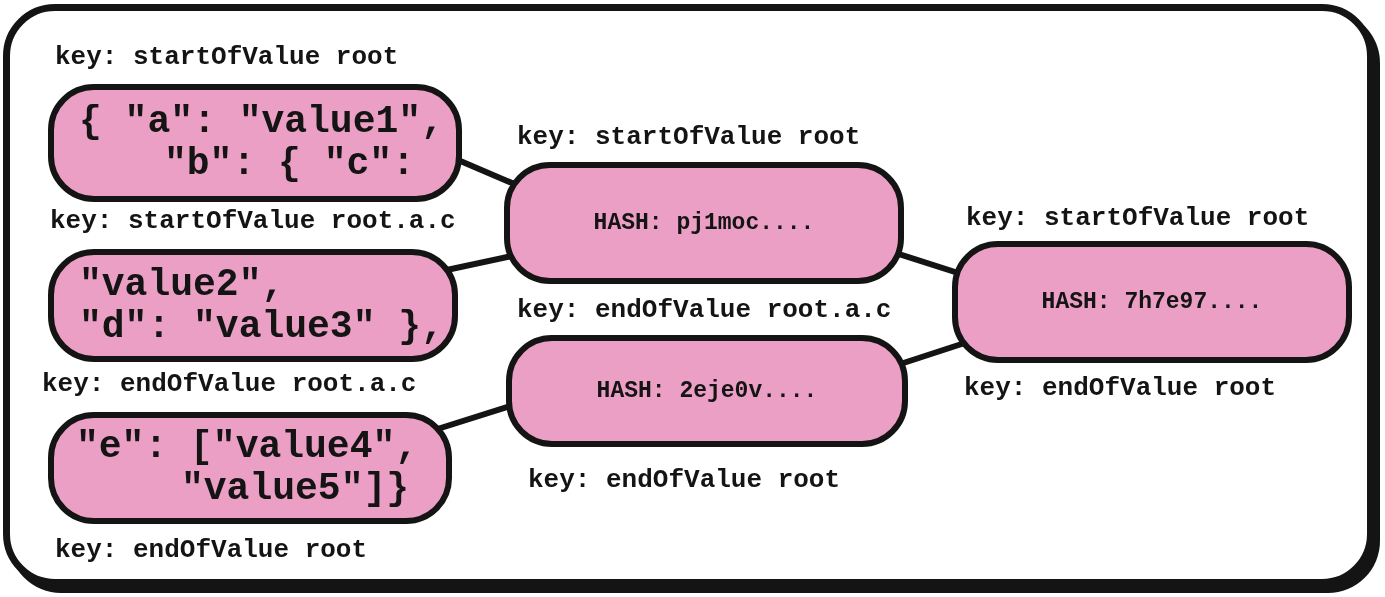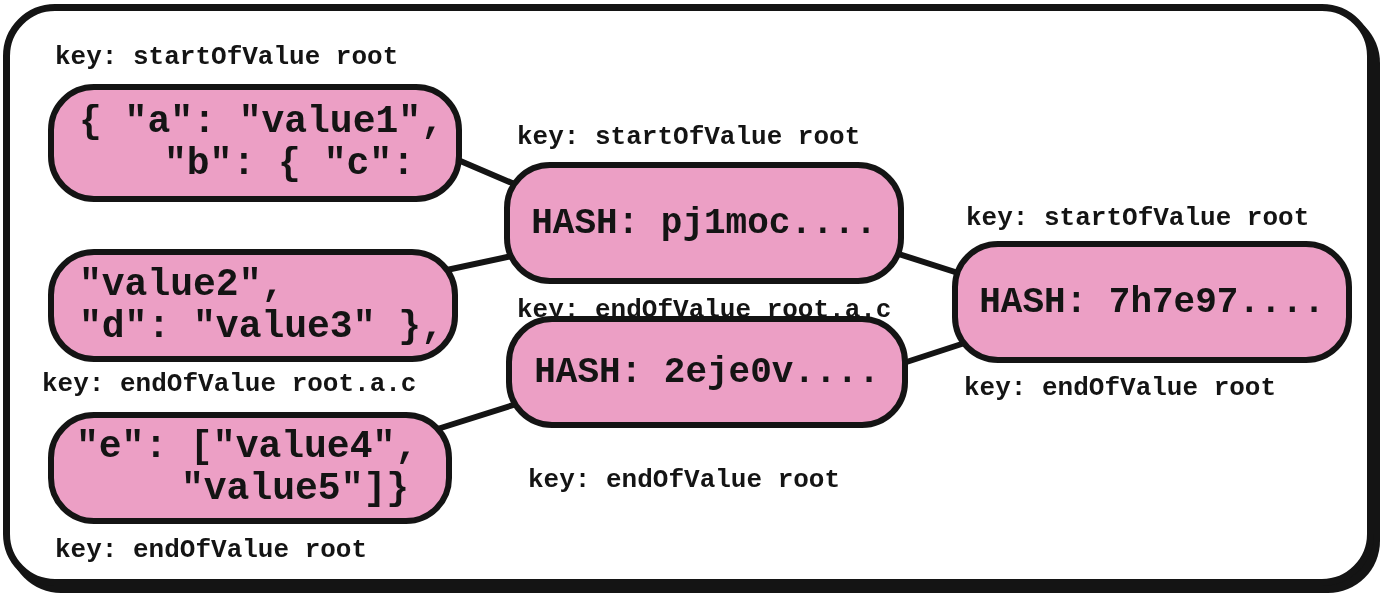--- a/index.html
+++ b/index.html
@@ -60,21 +60,21 @@
     line-height: 42px;
   }
   .code-line { white-space: pre; padding-left: 25px; }
   .chunk1 .line2 { padding-left: 110px; }
   .chunk3 .line1 { padding-left: 22px; }
   .chunk3 .line2 { padding-left: 127px; }
   .hash {
     display: flex;
     align-items: center;
     justify-content: center;
-    font-size: 36px;
+    font-size: 23px;
     white-space: pre;
   }
 </style>
 </head>
 <body>
 
 <div class="canvas">
 
   <div class="frame"></div>
 
@@ -86,20 +86,21 @@
     <line x1="882" y1="370" x2="980" y2="338"></line>
   </svg>
 
   <div class="lbl" style="left:55px; top:44px;">key: startOfValue root</div>
 
   <div class="pill chunk chunk1" style="left:48px; top:84px; width:414px; height:118px;">
     <div class="code-line line1">{ "a": "value1",</div>
     <div class="code-line line2">"b": { "c":</div>
   </div>
 
+  <div class="lbl" style="left:50px; top:208px;">key: startOfValue root.a.c</div>
 
   <div class="pill chunk chunk2" style="left:48px; top:249px; width:410px; height:113px;">
     <div class="code-line line1">"value2",</div>
     <div class="code-line line2">"d": "value3" },</div>
   </div>
 
   <div class="lbl" style="left:42px; top:371px;">key: endOfValue root.a.c</div>
 
   <div class="pill chunk chunk3" style="left:48px; top:412px; width:404px; height:112px;">
     <div class="code-line line1">"e": ["value4",</div>
@@ -109,21 +110,21 @@
   <div class="lbl" style="left:55px; top:537px;">key: endOfValue root</div>
 
   <div class="lbl" style="left:517px; top:124px;">key: startOfValue root</div>
 
   <div class="pill hash" style="left:504px; top:162px; width:400px; height:122px;">
     <span>HASH: pj1moc....</span>
   </div>
 
   <div class="lbl" style="left:517px; top:297px;">key: endOfValue root.a.c</div>
 
-  <div class="pill hash" style="left:506px; top:316px; width:402px; height:112px;">
+  <div class="pill hash" style="left:506px; top:335px; width:402px; height:112px;">
     <span>HASH: 2eje0v....</span>
   </div>
 
   <div class="lbl" style="left:528px; top:467px;">key: endOfValue root</div>
 
   <div class="lbl" style="left:966px; top:205px;">key: startOfValue root</div>
 
   <div class="pill hash" style="left:952px; top:241px; width:400px; height:122px;justify-content:center;">
     <span>HASH: 7h7e97....</span>
   </div>

